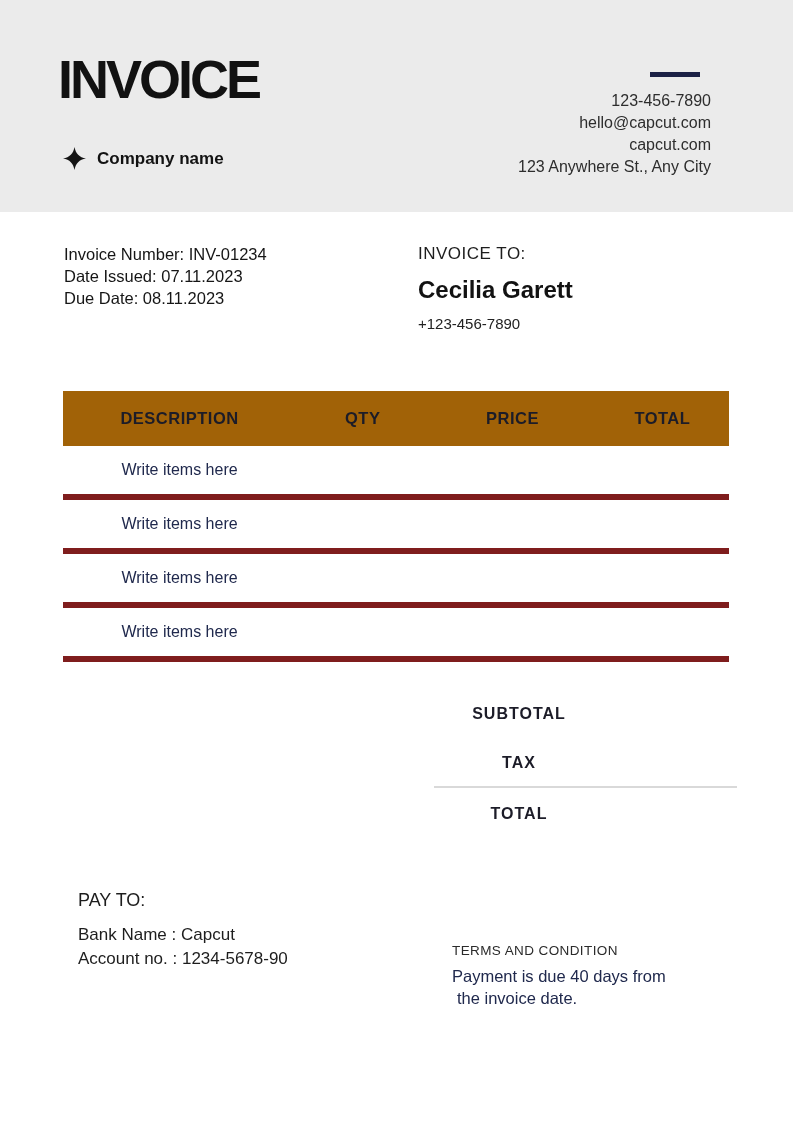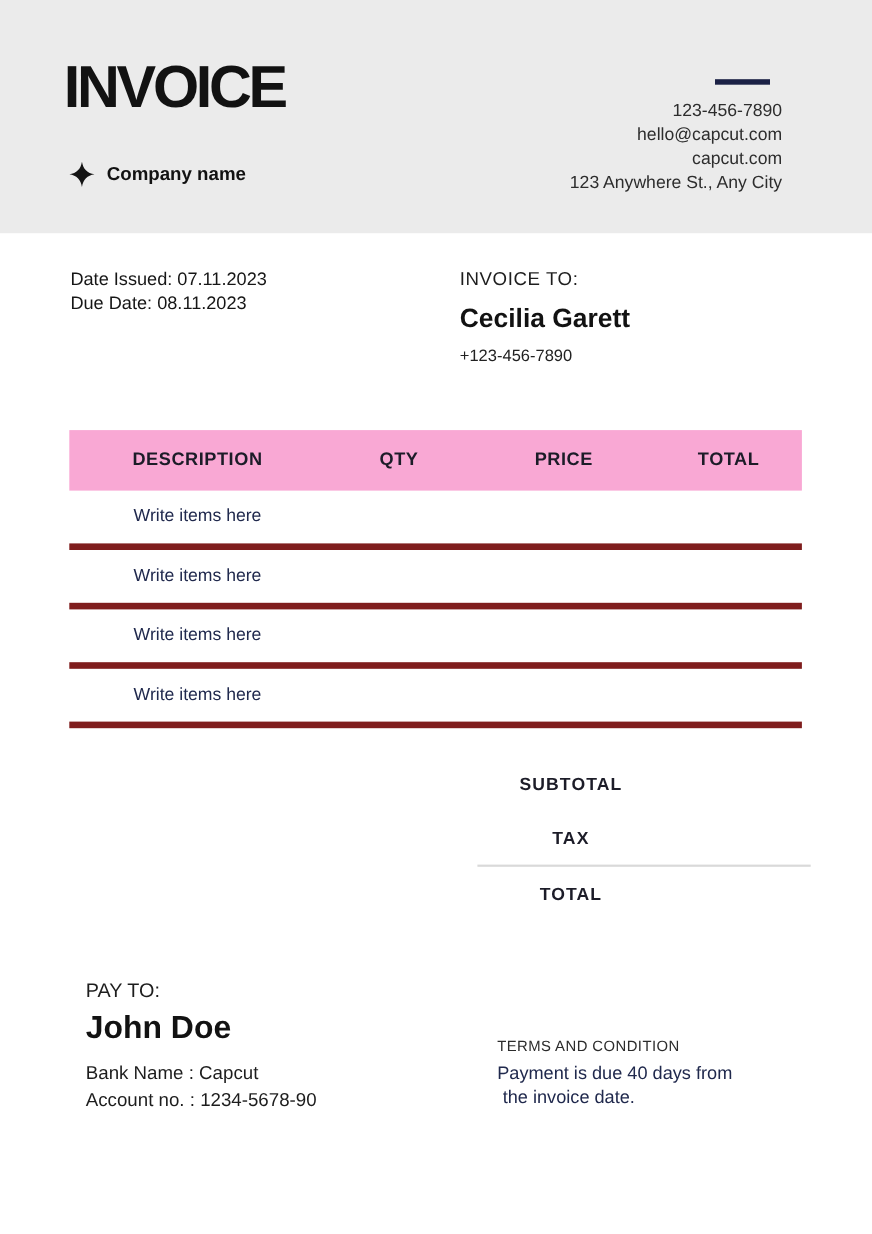--- a/index.html
+++ b/index.html
@@ -20,21 +20,21 @@
 
   
   .meta-left { position:absolute; left:64px; top:243px; font-size:16.5px; line-height:22px; color:#161616; }
   .bill-to { position:absolute; left:418px; top:244px; }
   .bill-to-label { font-size:17px; letter-spacing:0.5px; color:#1d1d1d; }
   .bill-to-name { font-size:24px; font-weight:700; margin-top:12px; color:#121212; }
   .bill-to-addr { font-size:15px; line-height:20px; margin-top:10px; color:#222222; }
 
   
   .items { position:absolute; left:63px; top:391px; width:666px; }
-  .thead { height:55px; background:#f9a8d4; display:flex; align-items:center; }
+  .thead { height:55px; background:#a16207; display:flex; align-items:center; }
   .th { font-size:16.5px; font-weight:700; letter-spacing:0.5px; text-align:center; color:#1c1c28; }
   .trow { height:54px; display:flex; align-items:center; border-bottom:6px solid #7f1d1d; }
   .td { font-size:16px; text-align:center; }
   .td.placeholder { color:#20294d; }
   .col-desc { width:35%; }
   .col-qty { width:20%; }
   .col-price { width:25%; }
   .col-total { width:20%; }
 
   
@@ -77,20 +77,21 @@
     <div class="contact">
       <div class="accent-bar"></div>
       <div>123-456-7890</div>
       <div>hello@capcut.com</div>
       <div>capcut.com</div>
       <div>123 Anywhere St., Any City</div>
     </div>
   </div>
 
   <div class="meta-left">
+    <div>Invoice Number: INV-01234</div>
     <div>Date Issued: 07.11.2023</div>
     <div>Due Date: 08.11.2023</div>
   </div>
 
   <div class="bill-to">
     <div class="bill-to-label">INVOICE TO:</div>
     <div class="bill-to-name">Cecilia Garett</div>
     <div class="bill-to-addr">
       <div>+123-456-7890</div>
     </div>
@@ -144,21 +145,20 @@
     </div>
     <hr class="summary-divider">
     <div class="summary-row total">
       <div class="summary-label">TOTAL</div>
       <div class="summary-value"></div>
     </div>
   </div>
 
   <div class="payto">
     <div class="payto-label">PAY TO:</div>
-    <div class="payto-name">John Doe</div>
     <div class="payto-bank">
       <div>Bank Name : Capcut</div>
       <div>Account no. : 1234-5678-90</div>
     </div>
   </div>
 
   <div class="terms">
     <div class="terms-heading">TERMS AND CONDITION</div>
     <div class="terms-body">
       <div>Payment is due 40 days from</div>

